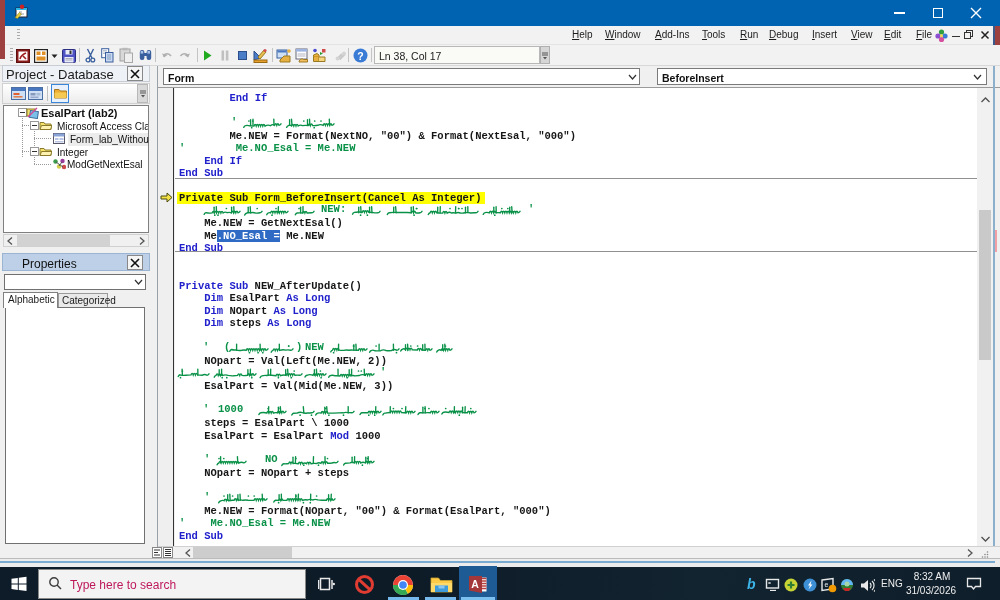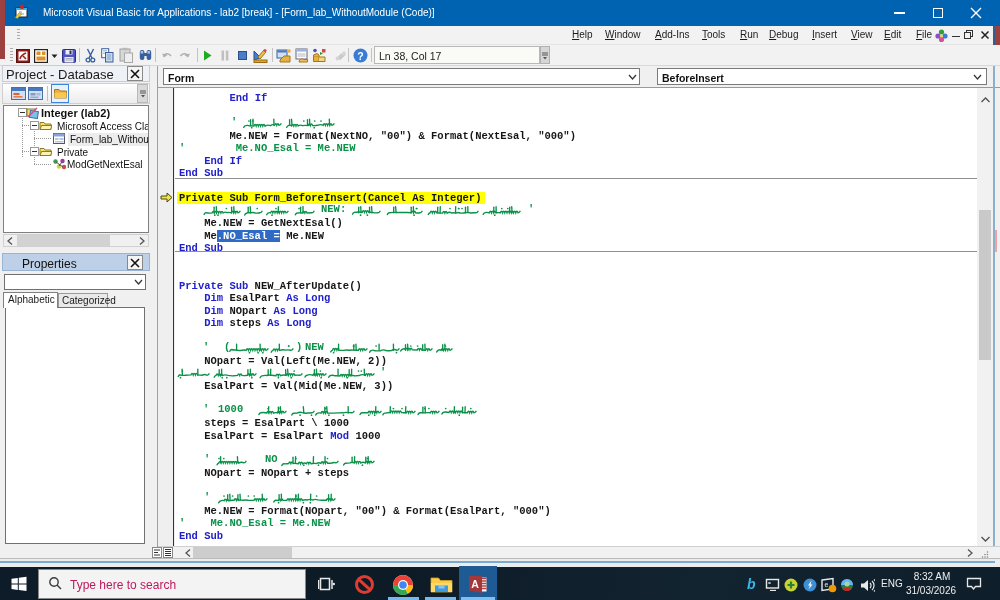--- a/index.html
+++ b/index.html
@@ -12,21 +12,20 @@
 </style></head><body>
 <div id="root">
 <div class="abs" style="left:0;top:0;width:1000px;height:26px;background:#0063b1"></div>
 <svg class="abs" style="left:14px;top:4px" width="14" height="15">
       <rect x="2" y="4" width="11" height="9" fill="#fff" stroke="#223"></rect>
       <rect x="2" y="4" width="11" height="2" fill="#28b8e8"></rect>
       <path d="M5 8 h3 M5 10 h5" stroke="#99a" stroke-width="1"></path>
       <circle cx="8" cy="2.8" r="2.2" fill="#d02020"></circle>
       <path d="M1 13.5 L5.5 8.5 L7.5 10 L3.5 14.5 Z" fill="#e8d040" stroke="#8a7a10" stroke-width="0.6"></path>
     </svg>
-<div class="abs" style="left:43px;top:7px;font-size:10px;color:#fff">Microsoft Visual Basic for Applications - lab2 [break] - [Form_lab_WithoutModule (Code)]</div>
 <div class="abs" style="left:894px;top:12px;width:11px;height:1.5px;background:#fff"></div>
 <div class="abs" style="left:933px;top:8px;width:10px;height:10px;border:1.4px solid #fff"></div>
 <svg class="abs" style="left:970px;top:7px" width="12" height="12">
       <path d="M1 1 L11 11 M11 1 L1 11" stroke="#fff" stroke-width="1.4"></path>
     </svg>
 <div class="abs" style="left:0;top:26px;width:1000px;height:19px;background:#f2f2f2;border-bottom:1px solid #e4e4e4"></div>
 <div class="abs" style="left:17px;top:29px;width:3px;height:12px;background:repeating-linear-gradient(#aaa 0 1.5px,#f2f2f2 1.5px 3px)"></div>
 <div class="abs mi" style="left:572px;top:29px"><u>H</u>elp</div>
 <div class="abs mi" style="left:605px;top:29px"><u>W</u>indow</div>
 <div class="abs mi" style="left:655px;top:29px"><u>A</u>dd-Ins</div>
@@ -204,21 +203,21 @@
 <div class="abs" style="left:34px;top:131px;width:1px;height:33px;background:repeating-linear-gradient(#999 0 1px,#fff 1px 2px)"></div>
 <div class="abs" style="left:34px;top:138px;width:10px;height:1px;background:repeating-linear-gradient(90deg,#999 0 1px,#fff 1px 2px)"></div>
 <div class="abs" style="left:34px;top:164px;width:10px;height:1px;background:repeating-linear-gradient(90deg,#999 0 1px,#fff 1px 2px)"></div>
 <div class="abs" style="left:18px;top:108px;width:9px;height:9px;background:#fff;border:1px solid #999"></div>
 <div class="abs" style="left:20px;top:112px;width:5px;height:1px;background:#333"></div>
 <svg class="abs" style="left:26px;top:107px" width="13" height="12">
       <rect x="1" y="2" width="8" height="7" fill="#f5e06a" stroke="#8a7a20"></rect>
       <rect x="4" y="4" width="8" height="7" fill="#7ac0e8" stroke="#3a6a9a" transform="rotate(8 8 7)"></rect>
       <path d="M2 10 L11 1" stroke="#d04a9a" stroke-width="1.5"></path>
     </svg>
-<div class="abs" style="left:41px;top:107px;font-size:11px;font-weight:bold;color:#111">Integer (lab2)</div>
+<div class="abs" style="left:41px;top:107px;font-size:11px;font-weight:bold;color:#111">EsalPart (lab2)</div>
 <div class="abs" style="left:30px;top:121px;width:9px;height:9px;background:#fff;border:1px solid #999"></div>
 <div class="abs" style="left:32px;top:125px;width:5px;height:1px;background:#333"></div>
 <svg class="abs" style="left:39px;top:120px" width="13" height="11">
       <path d="M1 9.5 V2.5 L5 2.5 L6 4 L12 4 V9.5 Z" fill="#f5e36a" stroke="#8a7a2a"></path>
       <path d="M1 9.5 L2.5 5.5 L13 5.5 L11.5 9.5 Z" fill="#fdf2b0" stroke="#8a7a2a"></path>
     </svg>
 <div class="abs" style="left:57px;top:121px;font-size:10px;color:#111;width:91px;overflow:hidden;white-space:nowrap">Microsoft Access Class C</div>
 <div class="abs" style="left:34px;top:138px;width:18px;height:1px;background:repeating-linear-gradient(90deg,#999 0 1px,#fff 1px 2px)"></div>
 <div class="abs" style="left:68px;top:133px;width:80px;height:13px;background:#ececec"></div>
 <svg class="abs" style="left:53px;top:133px" width="12" height="11">
@@ -228,21 +227,21 @@
       <rect x="6.5" y="5" width="4" height="2" fill="#b8c4e4"></rect>
       <rect x="2" y="8" width="8.5" height="1.5" fill="#b8c4e4"></rect>
     </svg>
 <div class="abs" style="left:70px;top:134px;font-size:10px;color:#111;width:79px;overflow:hidden;white-space:nowrap">Form_lab_WithoutM</div>
 <div class="abs" style="left:30px;top:147px;width:9px;height:9px;background:#fff;border:1px solid #999"></div>
 <div class="abs" style="left:32px;top:151px;width:5px;height:1px;background:#333"></div>
 <svg class="abs" style="left:39px;top:146px" width="13" height="11">
       <path d="M1 9.5 V2.5 L5 2.5 L6 4 L12 4 V9.5 Z" fill="#f5e36a" stroke="#8a7a2a"></path>
       <path d="M1 9.5 L2.5 5.5 L13 5.5 L11.5 9.5 Z" fill="#fdf2b0" stroke="#8a7a2a"></path>
     </svg>
-<div class="abs" style="left:57px;top:147px;font-size:10px;color:#111">Private</div>
+<div class="abs" style="left:57px;top:147px;font-size:10px;color:#111">Integer</div>
 <div class="abs" style="left:34px;top:164px;width:18px;height:1px;background:repeating-linear-gradient(90deg,#999 0 1px,#fff 1px 2px)"></div>
 <svg class="abs" style="left:52px;top:158px" width="14" height="12">
       <circle cx="3.5" cy="3.5" r="2.2" fill="#3a9a4a"></circle>
       <circle cx="10.5" cy="3" r="2.2" fill="#9a3a9a"></circle>
       <circle cx="7" cy="8.5" r="2.2" fill="#d0d04a"></circle>
       <circle cx="12" cy="9" r="2.2" fill="#d04a4a"></circle>
       <path d="M4 4 L11 9 M10 4 L7 8" stroke="#555" stroke-width="1"></path>
     </svg>
 <div class="abs" style="left:67px;top:159px;font-size:10px;color:#111">ModGetNextEsal</div>
 <div class="abs" style="left:3px;top:234px;width:146px;height:13px;background:#f0f0f0;border:1px solid #d0d0d0"></div>

